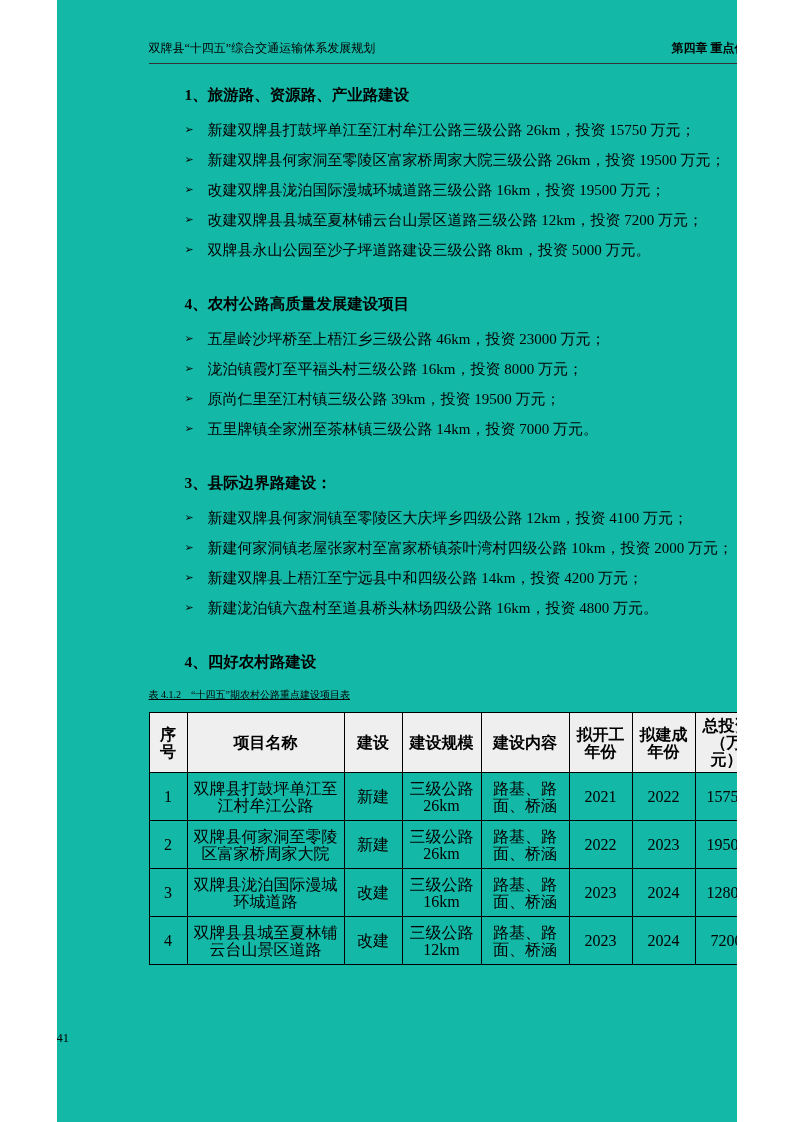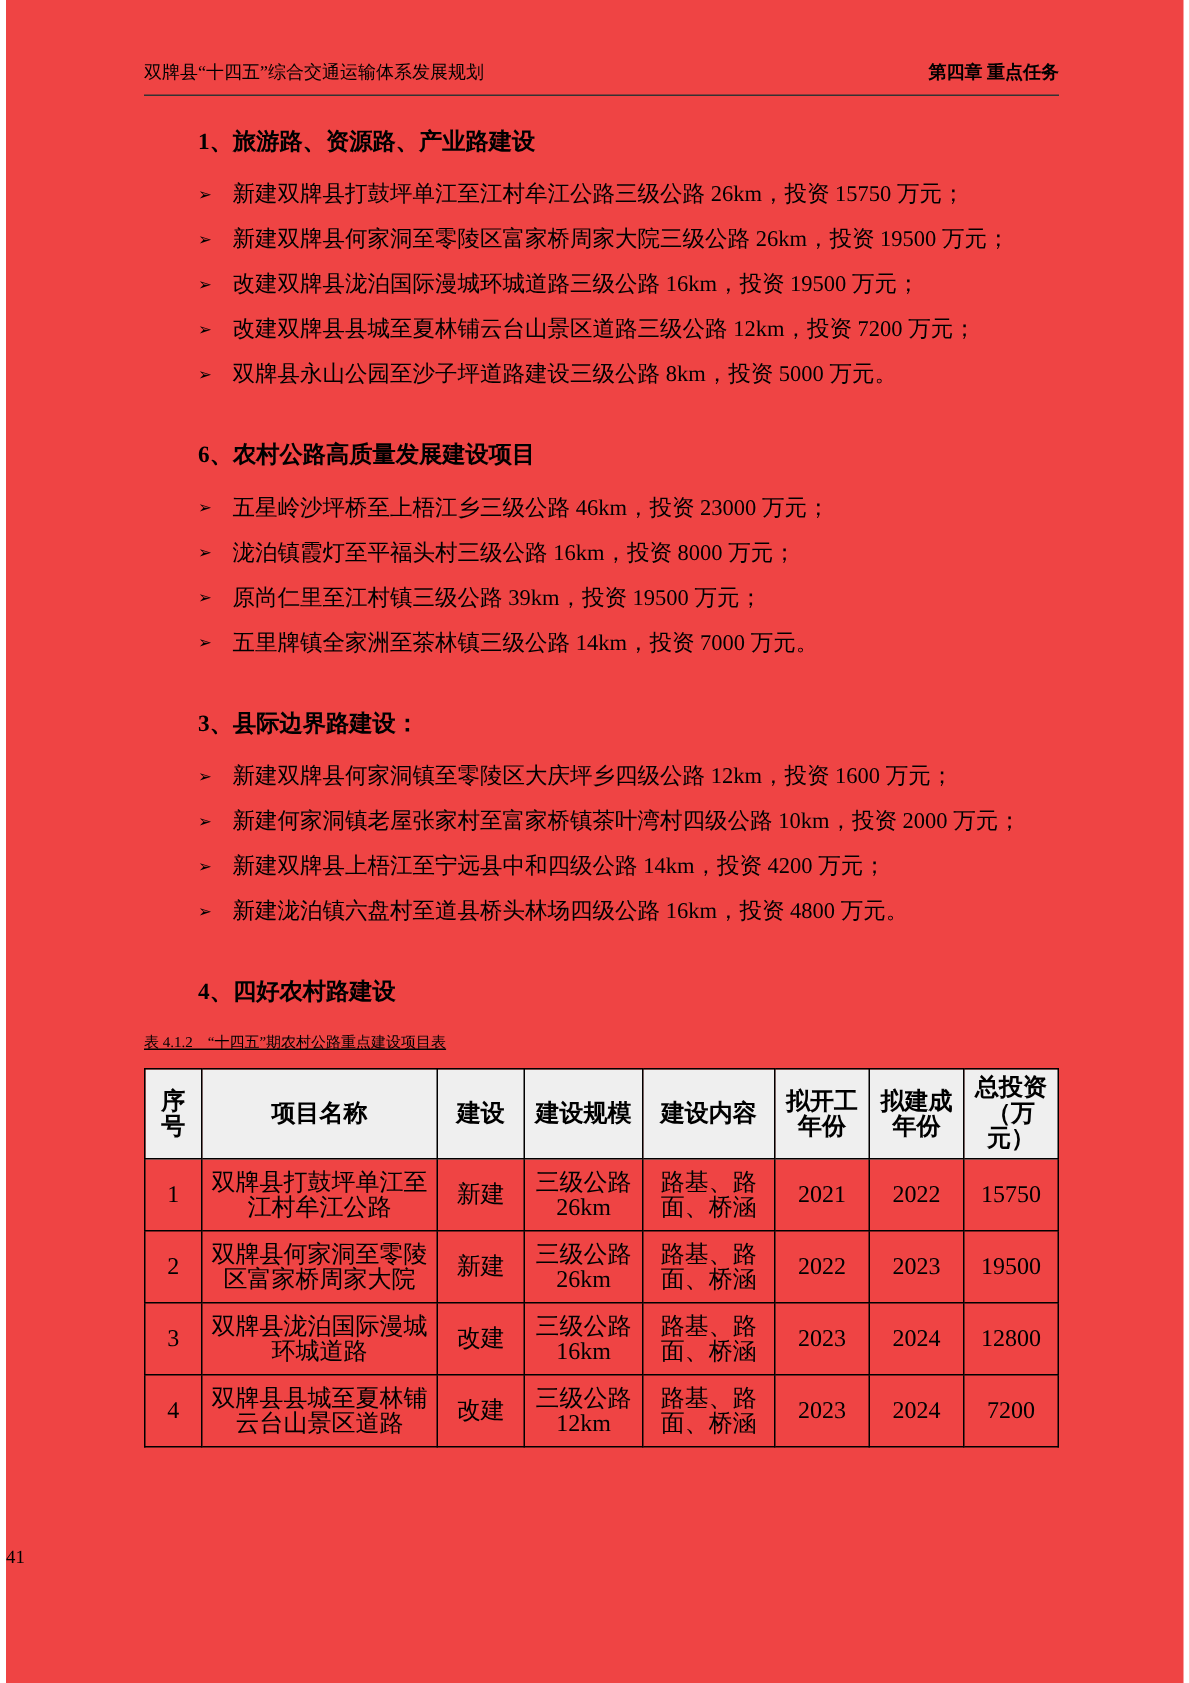--- a/index.html
+++ b/index.html
@@ -1,22 +1,22 @@
 <!DOCTYPE html>
 <html><head>
 <meta charset="utf-8">
 <style>
   * { margin: 0; padding: 0; box-sizing: border-box; }
   html, body { background: #ffffff; }
   .page {
     position: relative;
-    width: 785px;
+    width: 680px;
     height: 1122px;
     margin: 0 auto;
-    background: #ef4444;
+    background: #14b8a6;
     color: #000000;
     font-family: "Liberation Serif", "DejaVu Serif", serif;
     overflow: hidden;
   }
   .header {
     position: absolute;
     top: 40px;
     left: 92px;
     width: 610px;
     display: flex;
@@ -118,42 +118,42 @@
       </div>
     <div class="item">
         <span class="bullet">➢</span>
         <span class="item-text">改建双牌县县城至夏林铺云台山景区道路三级公路 12km，投资 7200 万元；</span>
       </div>
     <div class="item">
         <span class="bullet">➢</span>
         <span class="item-text">双牌县永山公园至沙子坪道路建设三级公路 8km，投资 5000 万元。</span>
       </div>
 
-    <h3 class="section-heading">6、农村公路高质量发展建设项目</h3>
+    <h3 class="section-heading">4、农村公路高质量发展建设项目</h3>
     <div class="item">
         <span class="bullet">➢</span>
         <span class="item-text">五星岭沙坪桥至上梧江乡三级公路 46km，投资 23000 万元；</span>
       </div>
     <div class="item">
         <span class="bullet">➢</span>
         <span class="item-text">泷泊镇霞灯至平福头村三级公路 16km，投资 8000 万元；</span>
       </div>
     <div class="item">
         <span class="bullet">➢</span>
         <span class="item-text">原尚仁里至江村镇三级公路 39km，投资 19500 万元；</span>
       </div>
     <div class="item">
         <span class="bullet">➢</span>
         <span class="item-text">五里牌镇全家洲至茶林镇三级公路 14km，投资 7000 万元。</span>
       </div>
 
     <h3 class="section-heading">3、县际边界路建设：</h3>
     <div class="item">
         <span class="bullet">➢</span>
-        <span class="item-text">新建双牌县何家洞镇至零陵区大庆坪乡四级公路 12km，投资 1600 万元；</span>
+        <span class="item-text">新建双牌县何家洞镇至零陵区大庆坪乡四级公路 12km，投资 4100 万元；</span>
       </div>
     <div class="item">
         <span class="bullet">➢</span>
         <span class="item-text">新建何家洞镇老屋张家村至富家桥镇茶叶湾村四级公路 10km，投资 2000 万元；</span>
       </div>
     <div class="item">
         <span class="bullet">➢</span>
         <span class="item-text">新建双牌县上梧江至宁远县中和四级公路 14km，投资 4200 万元；</span>
       </div>
     <div class="item">

